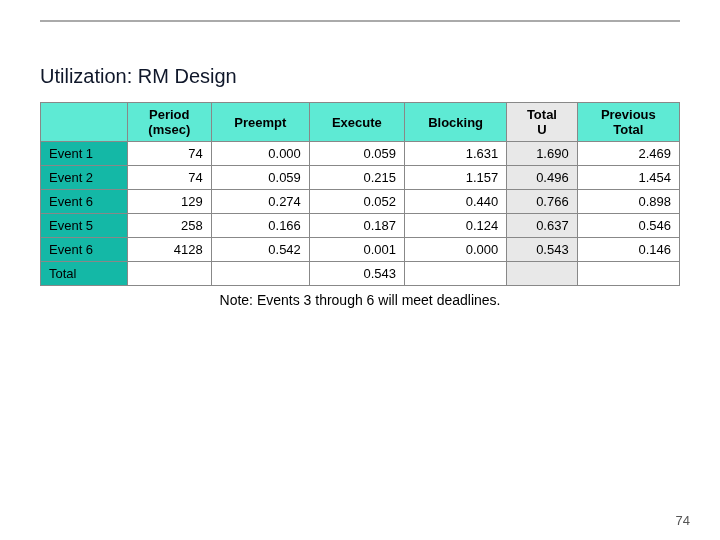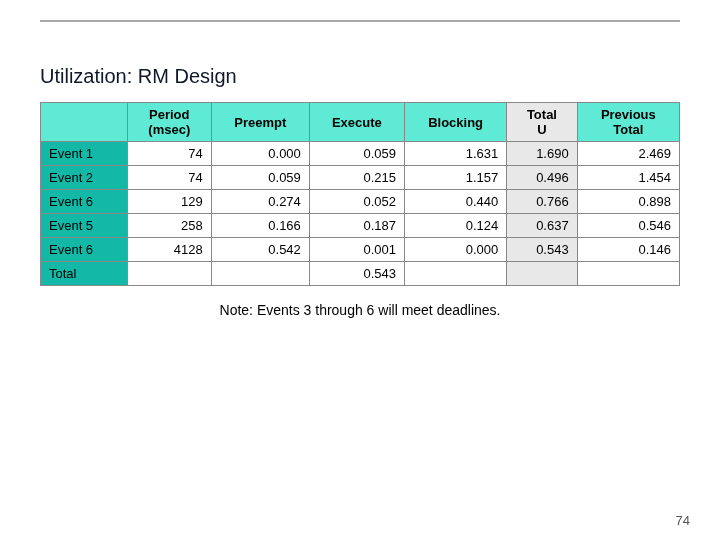--- a/index.html
+++ b/index.html
@@ -49,21 +49,21 @@
       background: #14b8a6;
     }
     tr:first-child th:first-child {
       border: 1px solid #888;
     }
     .highlighted {
       background: #e8e8e8;
     }
     .note {
       text-align: center;
-      margin-top: 16px;
+      margin-top: 6px;
       font-size: 14px;
     }
     .page-num {
       position: absolute;
       bottom: 12px;
       right: 30px;
       font-size: 13px;
       color: #555;
     }
     

